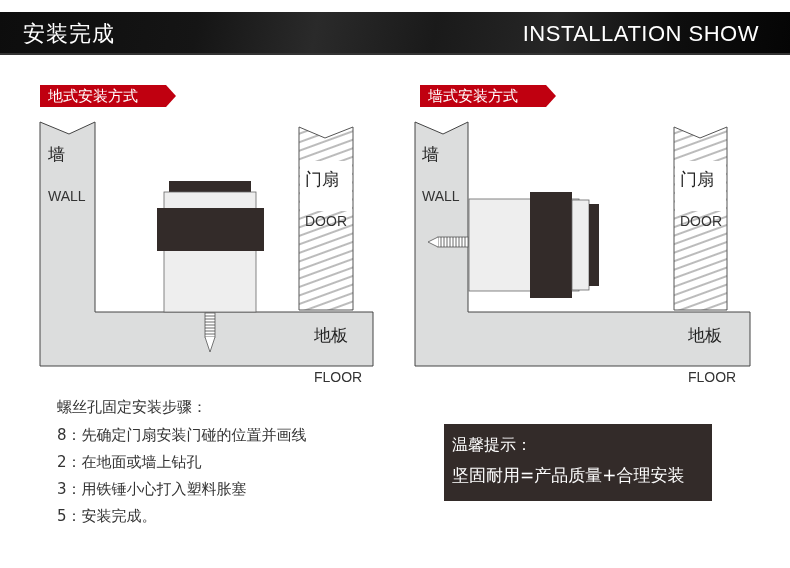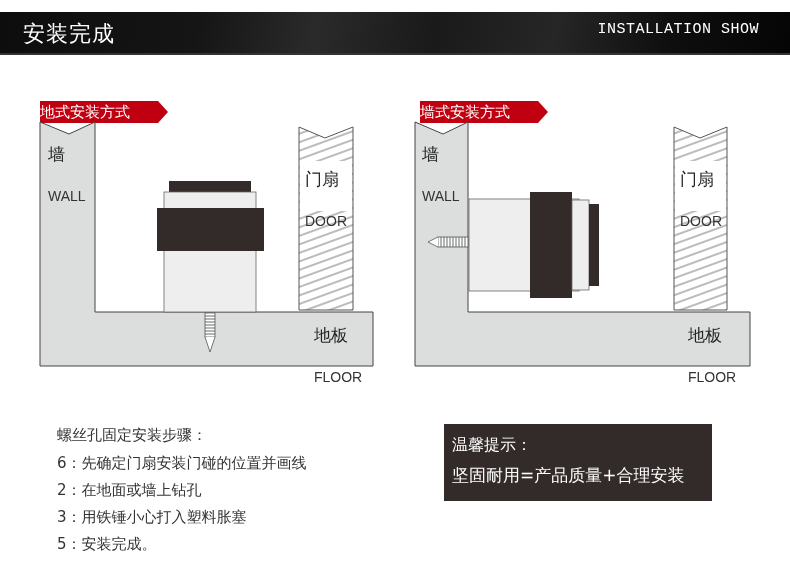--- a/index.html
+++ b/index.html
@@ -9,38 +9,38 @@
   }
   .header {
     position: absolute; left: 0; top: 12px; width: 790px; height: 41px;
     background: linear-gradient(100deg, #0d0d0d 0%, #151515 25%, #2a2a2a 40%, #1a1a1a 55%, #262626 70%, #0e0e0e 85%, #050505 100%);
     border-bottom: 2px solid #333;
   }
   .header-title-cn {
     position: absolute; left: 23px; top: 7px; color: #ffffff; font-size: 22px; letter-spacing: 1px;
   }
   .header-title-en {
-    position: absolute; right: 31px; top: 9px; color: #ffffff; font-size: 15px;
-    font-family: Liberation Mono, monospace; font-weight: normal; letter-spacing: 0.5px;
+    position: absolute; right: 31px; top: 9px; color: #ffffff; font-size: 22px;
+    font-family: Liberation Sans, sans-serif; font-weight: normal; letter-spacing: 0.5px;
   }
   .tag {
     position: absolute; height: 22px; background: #c00010; color: #fff; font-size: 15px;
-    line-height: 22px; padding-left: 0; margin-top: 16px;
+    line-height: 22px; padding-left: 8px;
   }
   .tag::after {
     content: ""; position: absolute; right: -10px; top: 0; width: 0; height: 0;
     border-top: 11px solid transparent; border-bottom: 11px solid transparent; border-left: 10px solid #c00010;
   }
   svg { position: absolute; left: 0; top: 0; }
   .lbl { position: absolute; color: #222; text-align: left; }
   .lbl .cn { font-size: 17px; line-height: 19px; display: block; }
   .lbl .en { font-family: "Liberation Sans", sans-serif; font-size: 14px; line-height: 16px; display: block; color: #333; margin-top: 24px; }
   .steps { position: absolute; left: 57px; top: 394px; color: #333; font-size: 15px; }
   .steps div { height: 27px; line-height: 27px; }
-  .steps .title { margin-bottom: 1px; margin-top: 28px; }
+  .steps .title { margin-bottom: 1px; }
   .tip {
     position: absolute; left: 444px; top: 424px; width: 268px; height: 77px; background: #332b29;
     color: #fff; font-size: 16px;
   }
   .tip .t1 { position: absolute; left: 8px; top: 11px; }
   .tip .t2 { position: absolute; left: 8px; top: 40px; font-size: 17px; }
 </style>
 </head>
 <body>
 
@@ -141,21 +141,21 @@
   <span class="cn">门扇</span>
   <span class="en">DOOR</span>
 </div>
 <div class="lbl" style="left:688px; top:326px;">
   <span class="cn">地板</span>
   <span class="en">FLOOR</span>
 </div>
 
 <div class="steps">
   <div class="title">螺丝孔固定安装步骤：</div>
-  <div>6：先确定门扇安装门碰的位置并画线</div>
+  <div>8：先确定门扇安装门碰的位置并画线</div>
   <div>2：在地面或墙上钻孔</div>
   <div>3：用铁锤小心打入塑料胀塞</div>
   <div>5：安装完成。</div>
 </div>
 
 <div class="tip">
   <div class="t1">温馨提示：</div>
   <div class="t2">坚固耐用=产品质量+合理安装</div>
 </div>
 

